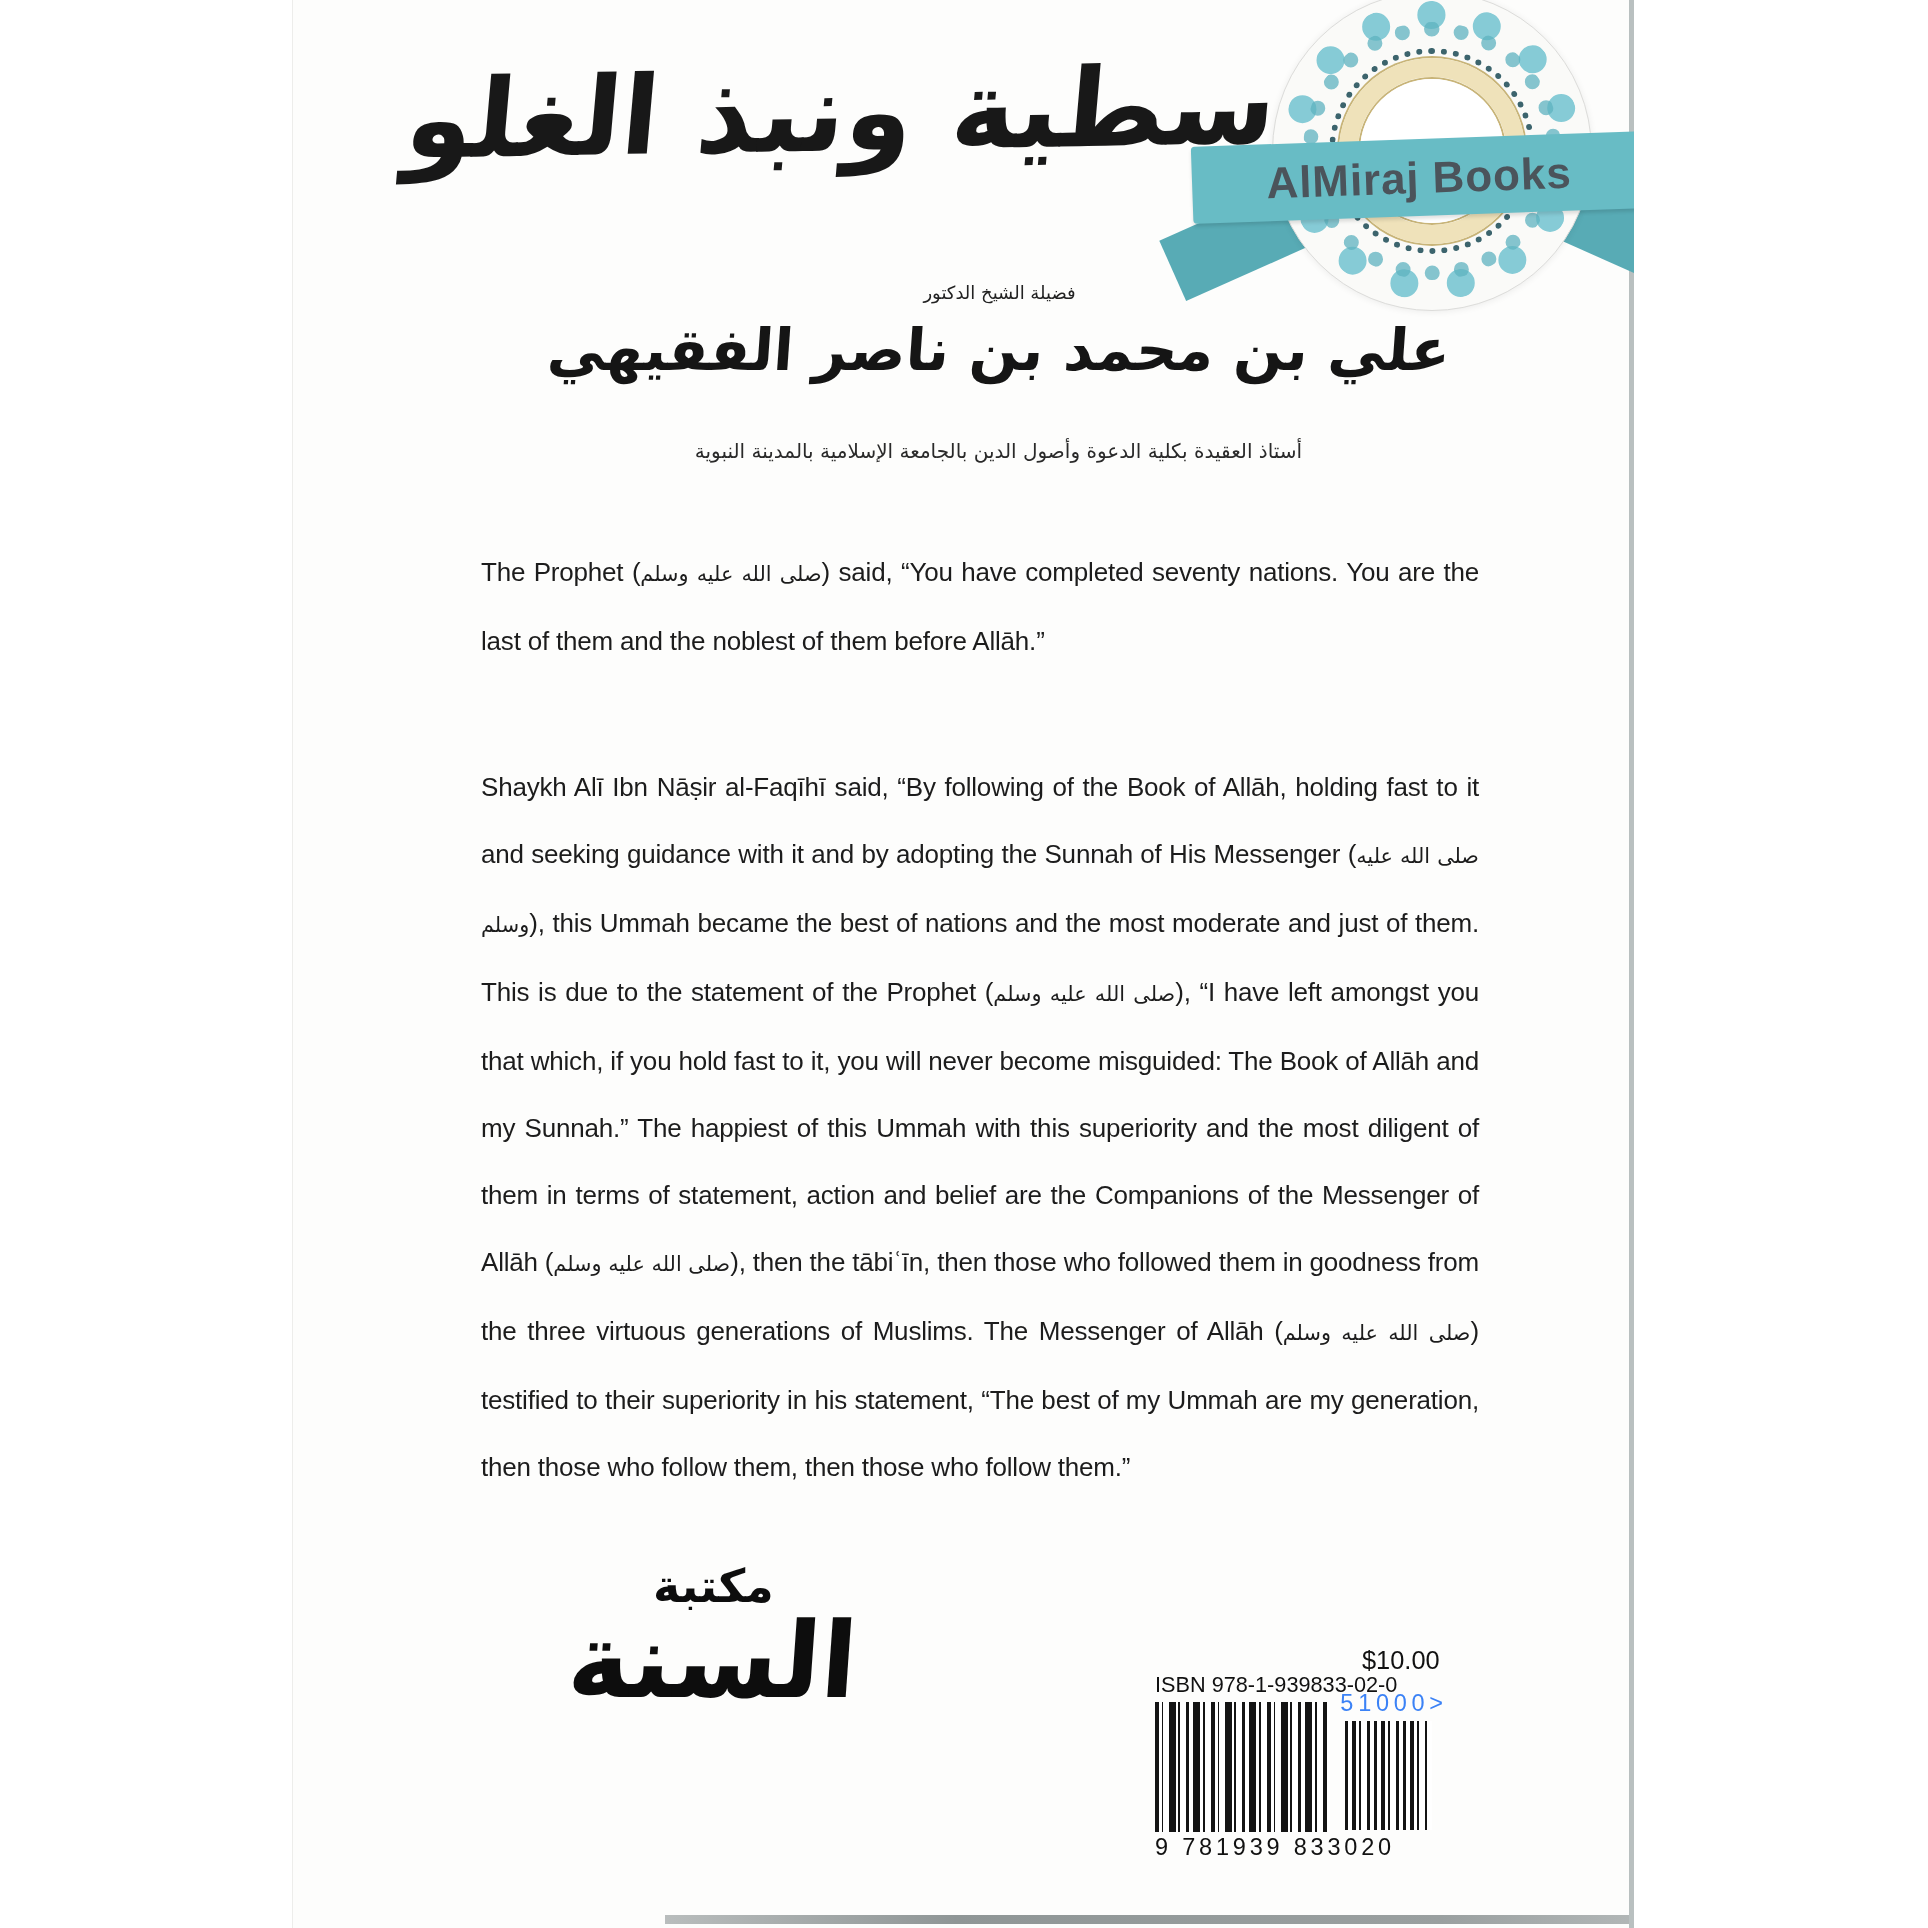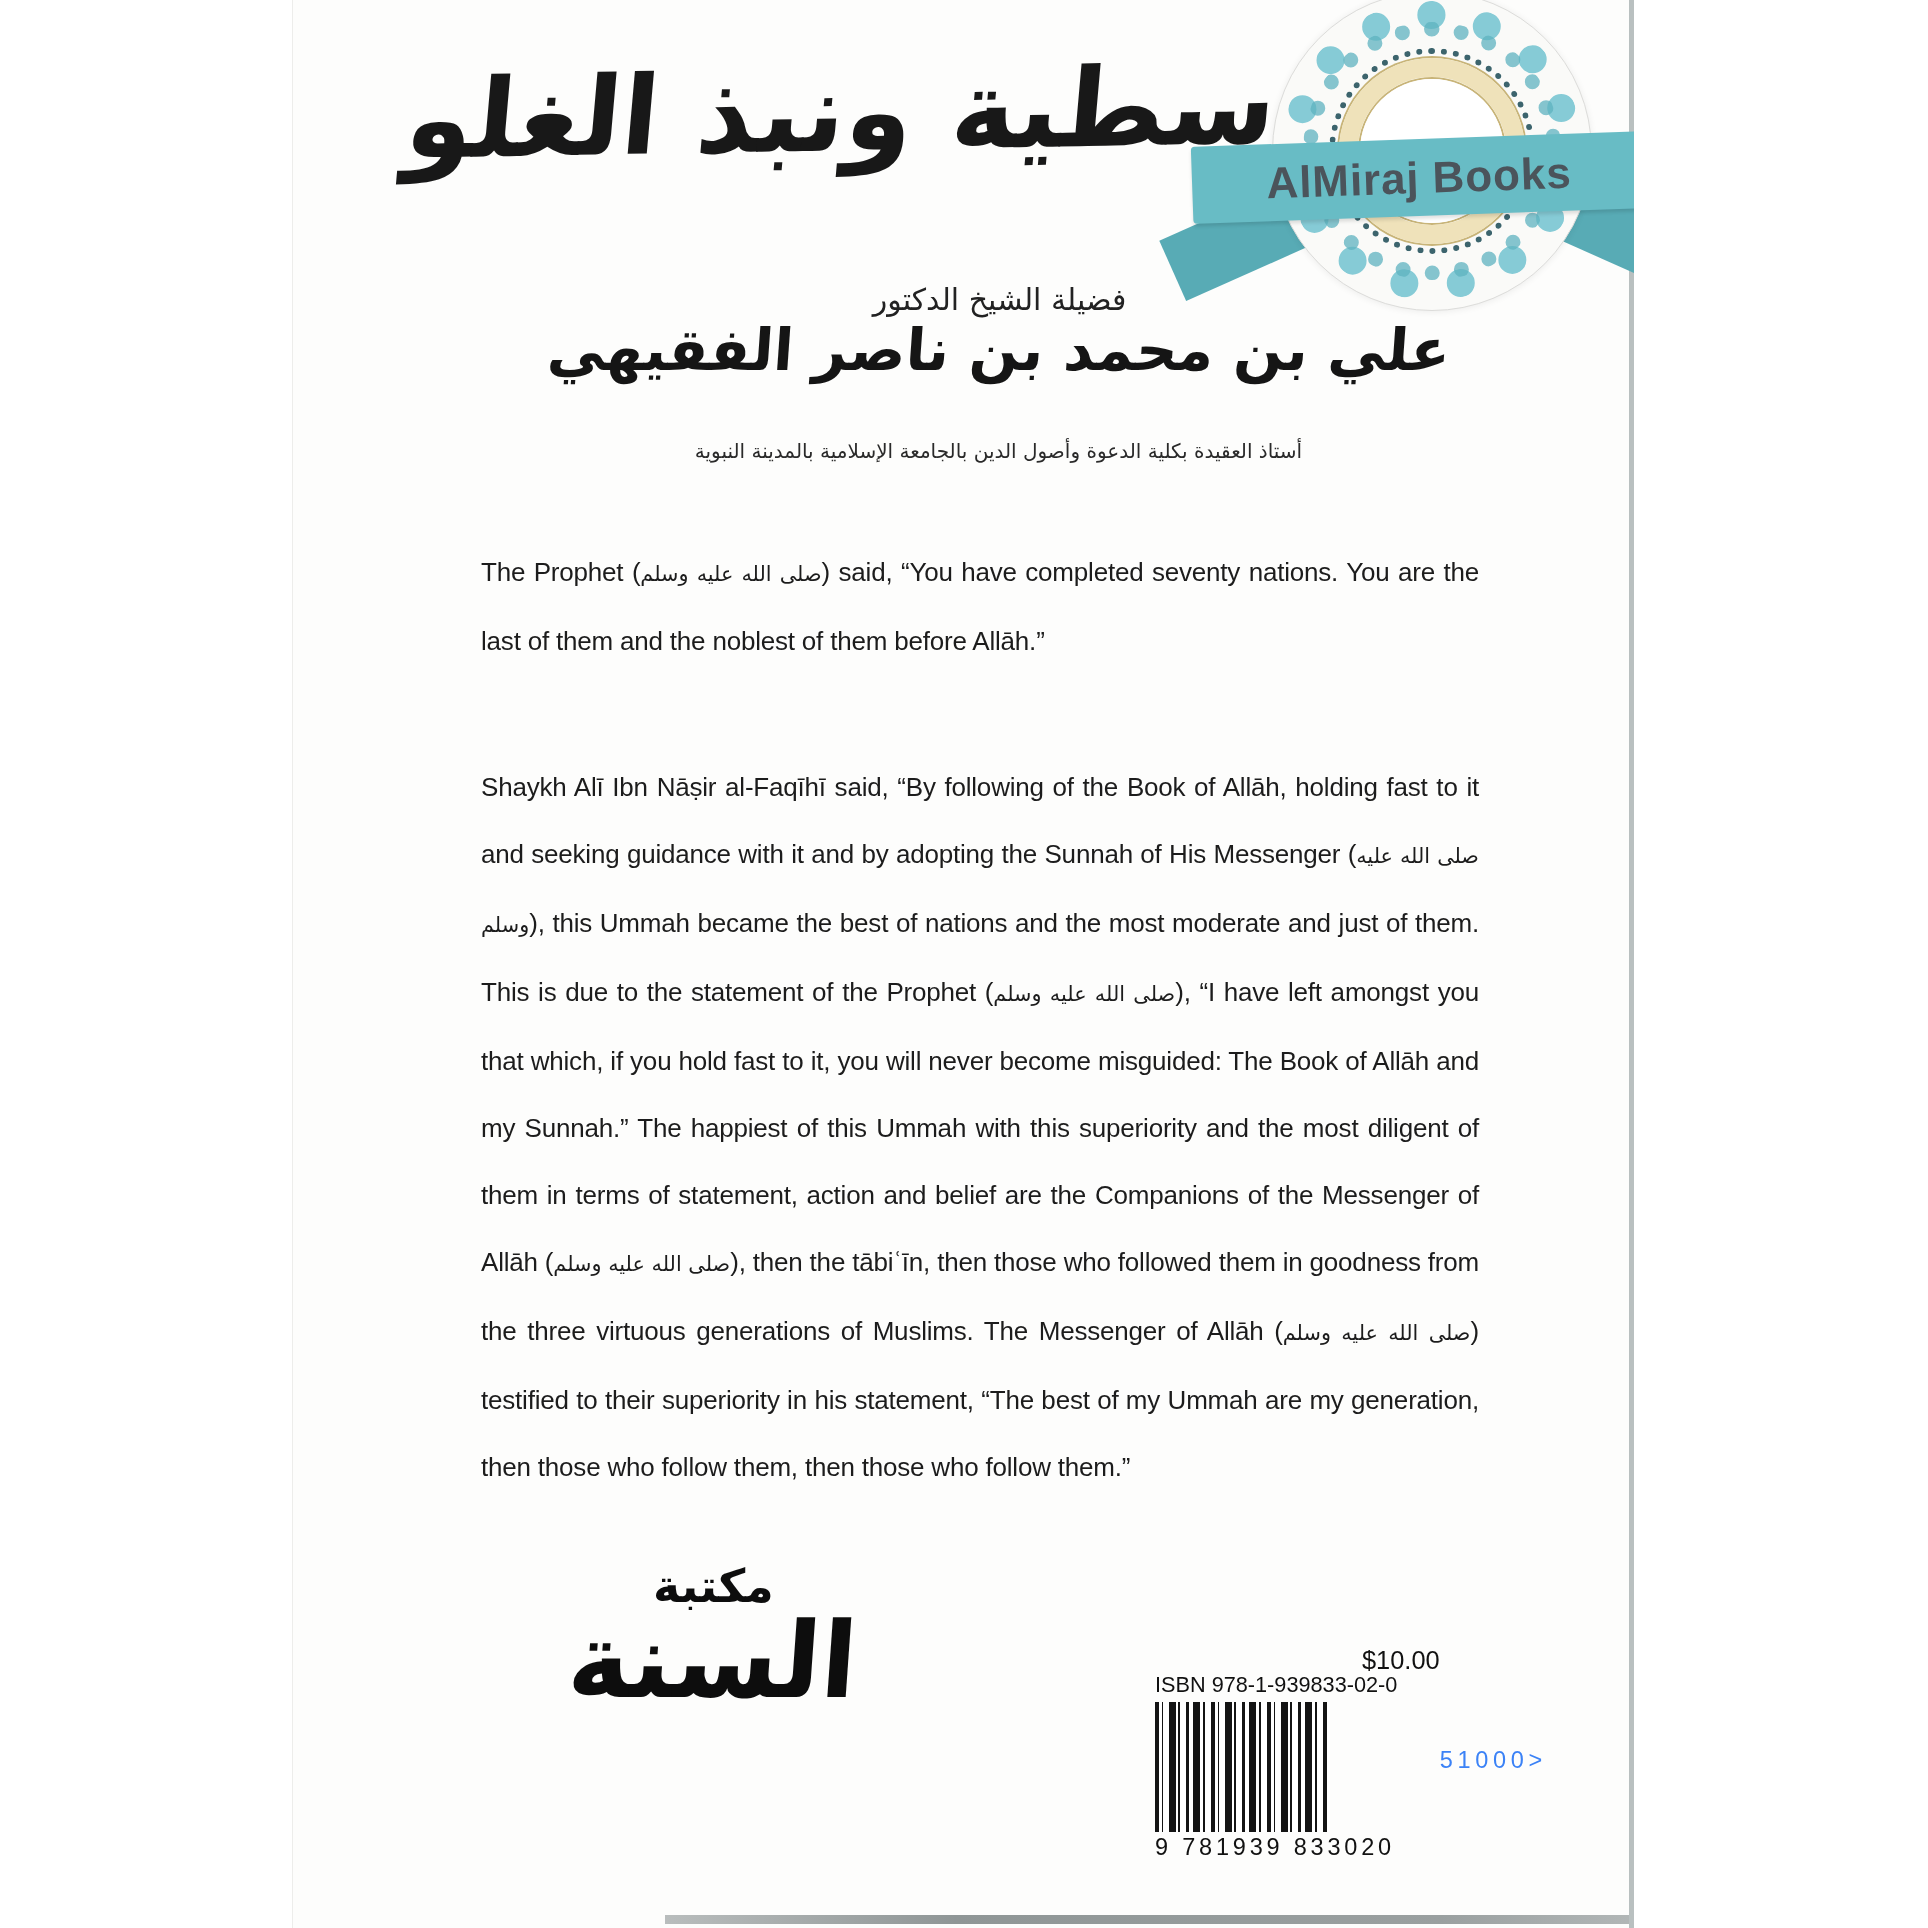--- a/index.html
+++ b/index.html
@@ -10,21 +10,21 @@
          overflow:hidden;border-left:0.9px solid #ededeb;}
   .right-edge{position:absolute;right:0;top:0;bottom:0;width:4.7px;background:#b9c0c0;}
   .bottom-strip{position:absolute;left:372px;top:1915px;width:970px;height:8.5px;
                 background:linear-gradient(90deg,#b9bdbd,#8f9696 30%,#9aa0a0 80%,#b2b7b7);}
   
   .ar-text{font-family:"DejaVu Sans",sans-serif;direction:rtl;}
   .title-ar{position:absolute;left:113px;top:55px;width:1017px;text-align:center;
             font-size:109px;font-weight:bold;color:#181818;line-height:1.05;
             transform:skewX(-6deg) rotate(-1deg);}
   .author-small1{position:absolute;left:377px;top:282px;width:659px;text-align:center;
-                 font-size:30px;color:#222;}
+                 font-size:18px;color:#222;}
   .author-name{position:absolute;left:235px;top:316px;width:942px;text-align:center;
                font-size:58px;font-weight:bold;color:#151515;transform:skewX(-4deg);}
   .author-small2{position:absolute;left:282px;top:439px;width:847px;text-align:center;
                  font-size:20px;color:#2a2a2a;}
   
   .badge{position:absolute;left:979px;top:-9.4px;width:318px;height:318px;border-radius:50%;
          background:#fafaf8;border:1.9px solid #dcdcda;box-shadow:0 0.9px 7.5px rgba(0,0,0,.07);z-index:2;}
   .badge div{position:absolute;border-radius:50%;}
   .b-petals{inset:9.4px;border:28px dotted #86cbd6;}
   .b-petals2{inset:30px;border:15px dotted #5fb3c0;opacity:.75;}
@@ -56,21 +56,21 @@
   .bc-main{width:175px;display:flex;flex-direction:column;}
   .bc-spacer{height:26px;}
   .isbn-label{font-size:21.7px;color:#111;white-space:nowrap;letter-spacing:0px;}
   .bars-main{margin-top:3.8px;height:130px;
       background:repeating-linear-gradient(90deg,
         #141414 0 3.8px,#fff 3.8px 6.6px,#141414 6.6px 8.5px,#fff 8.5px 14px,
         #141414 14px 21px,#fff 21px 23.5px,#141414 23.5px 25.4px,#fff 25.4px 31px,
         #141414 31px 34px,#fff 34px 38px,#141414 38px 45px,#fff 45px 48px,
         #141414 48px 50px,#fff 50px 56px);}
   .isbn-digits{margin-top:1.9px;font-size:23.5px;letter-spacing:3.8px;color:#111;white-space:nowrap;}
-  .bc-addon{width:98px;display:flex;align-items:center;}
+  .bc-addon{width:98px;display:flex;flex-direction:column;align-items:center;}
   .price{font-size:25.4px;color:#111;align-self:flex-start;margin-left:17px;}
   .price-code{margin-top:15px;font-size:23.5px;letter-spacing:4.7px;color:#3b82f6;white-space:nowrap;}
   .bars-addon{margin-top:3.8px;width:87px;height:109px;align-self:flex-start;
       background:repeating-linear-gradient(90deg,
         #141414 0 2.8px,#fff 2.8px 6.6px,#141414 6.6px 11.3px,#fff 11.3px 14px,
         #141414 14px 16px,#fff 16px 21.7px,#141414 21.7px 24.5px,#fff 24.5px 29px);}
 </style>
 </head>
 <body>
 

